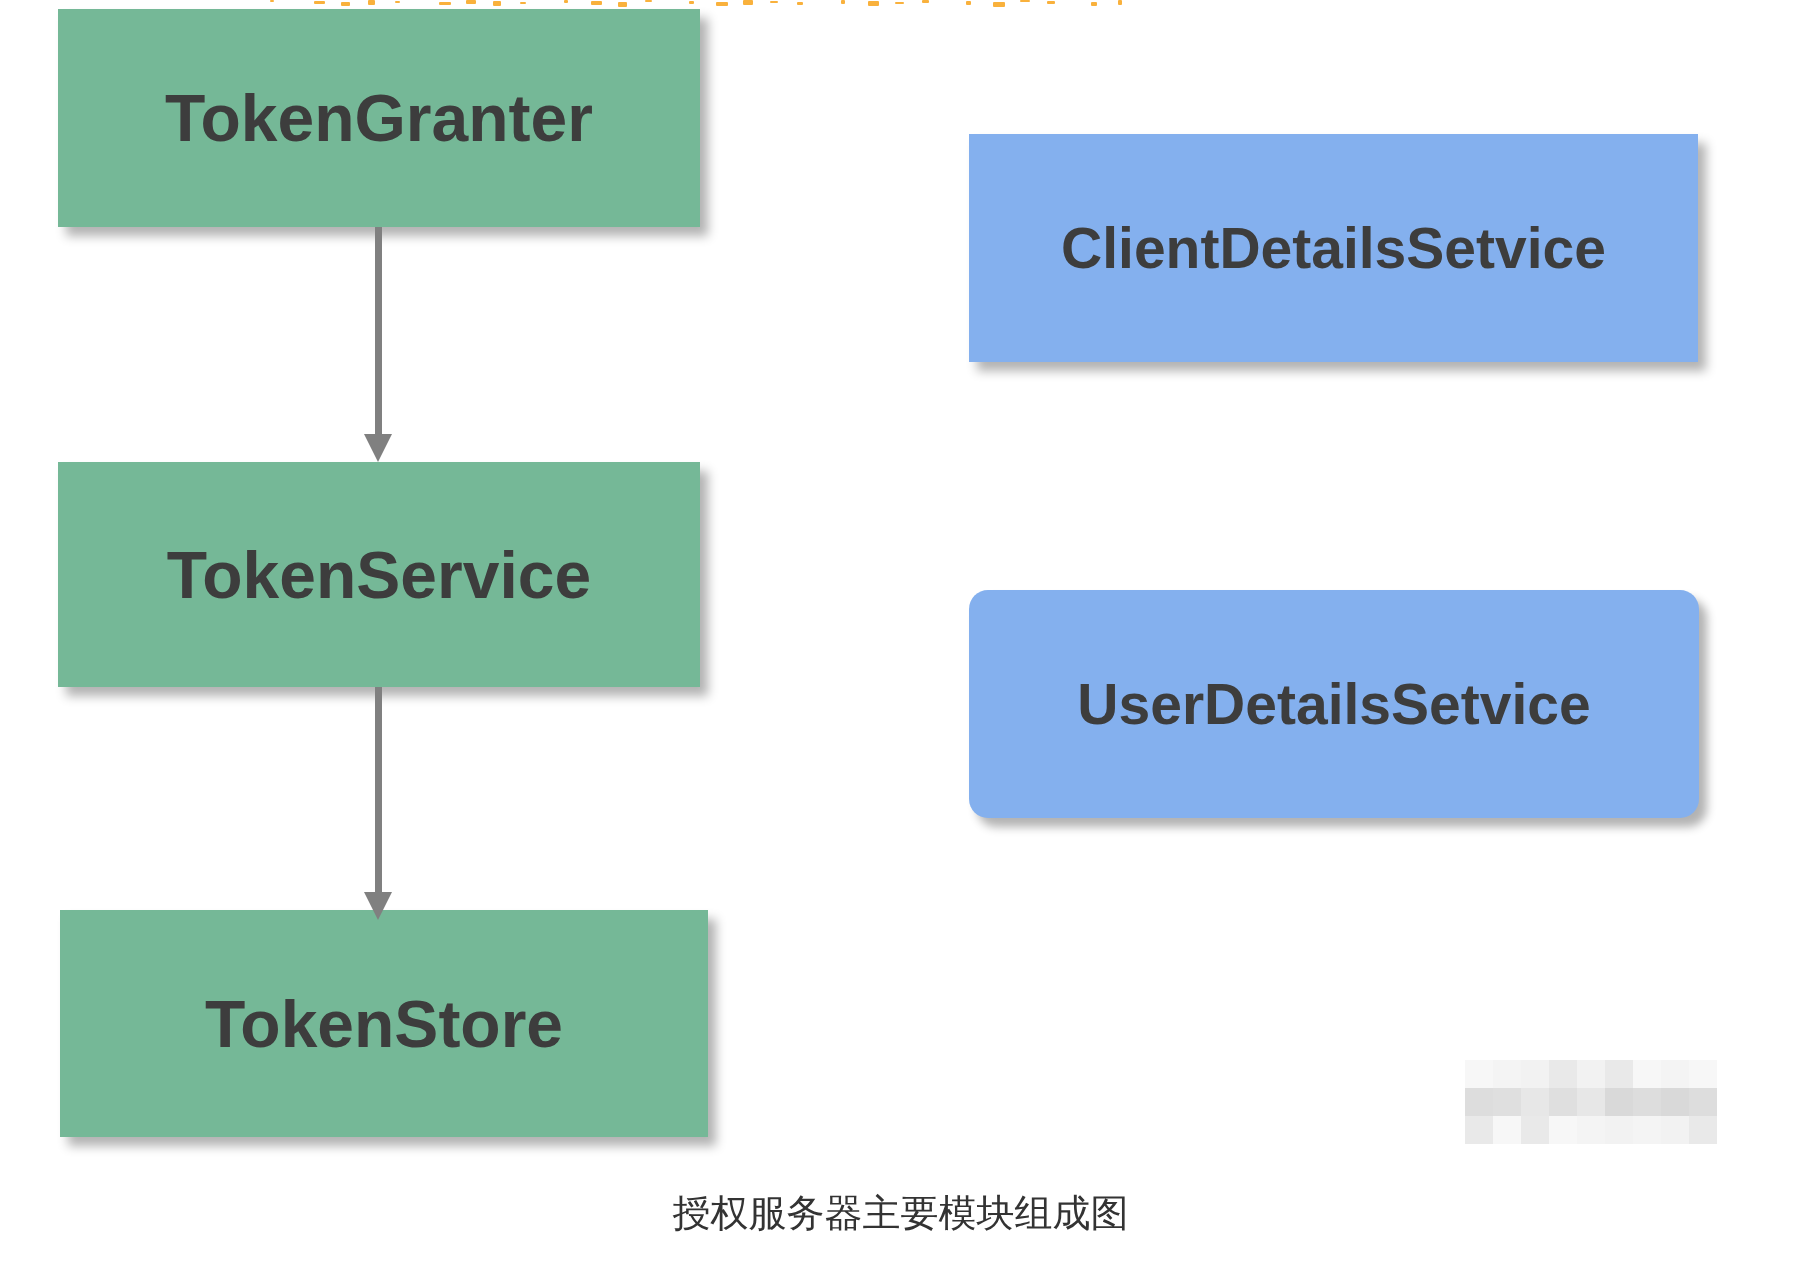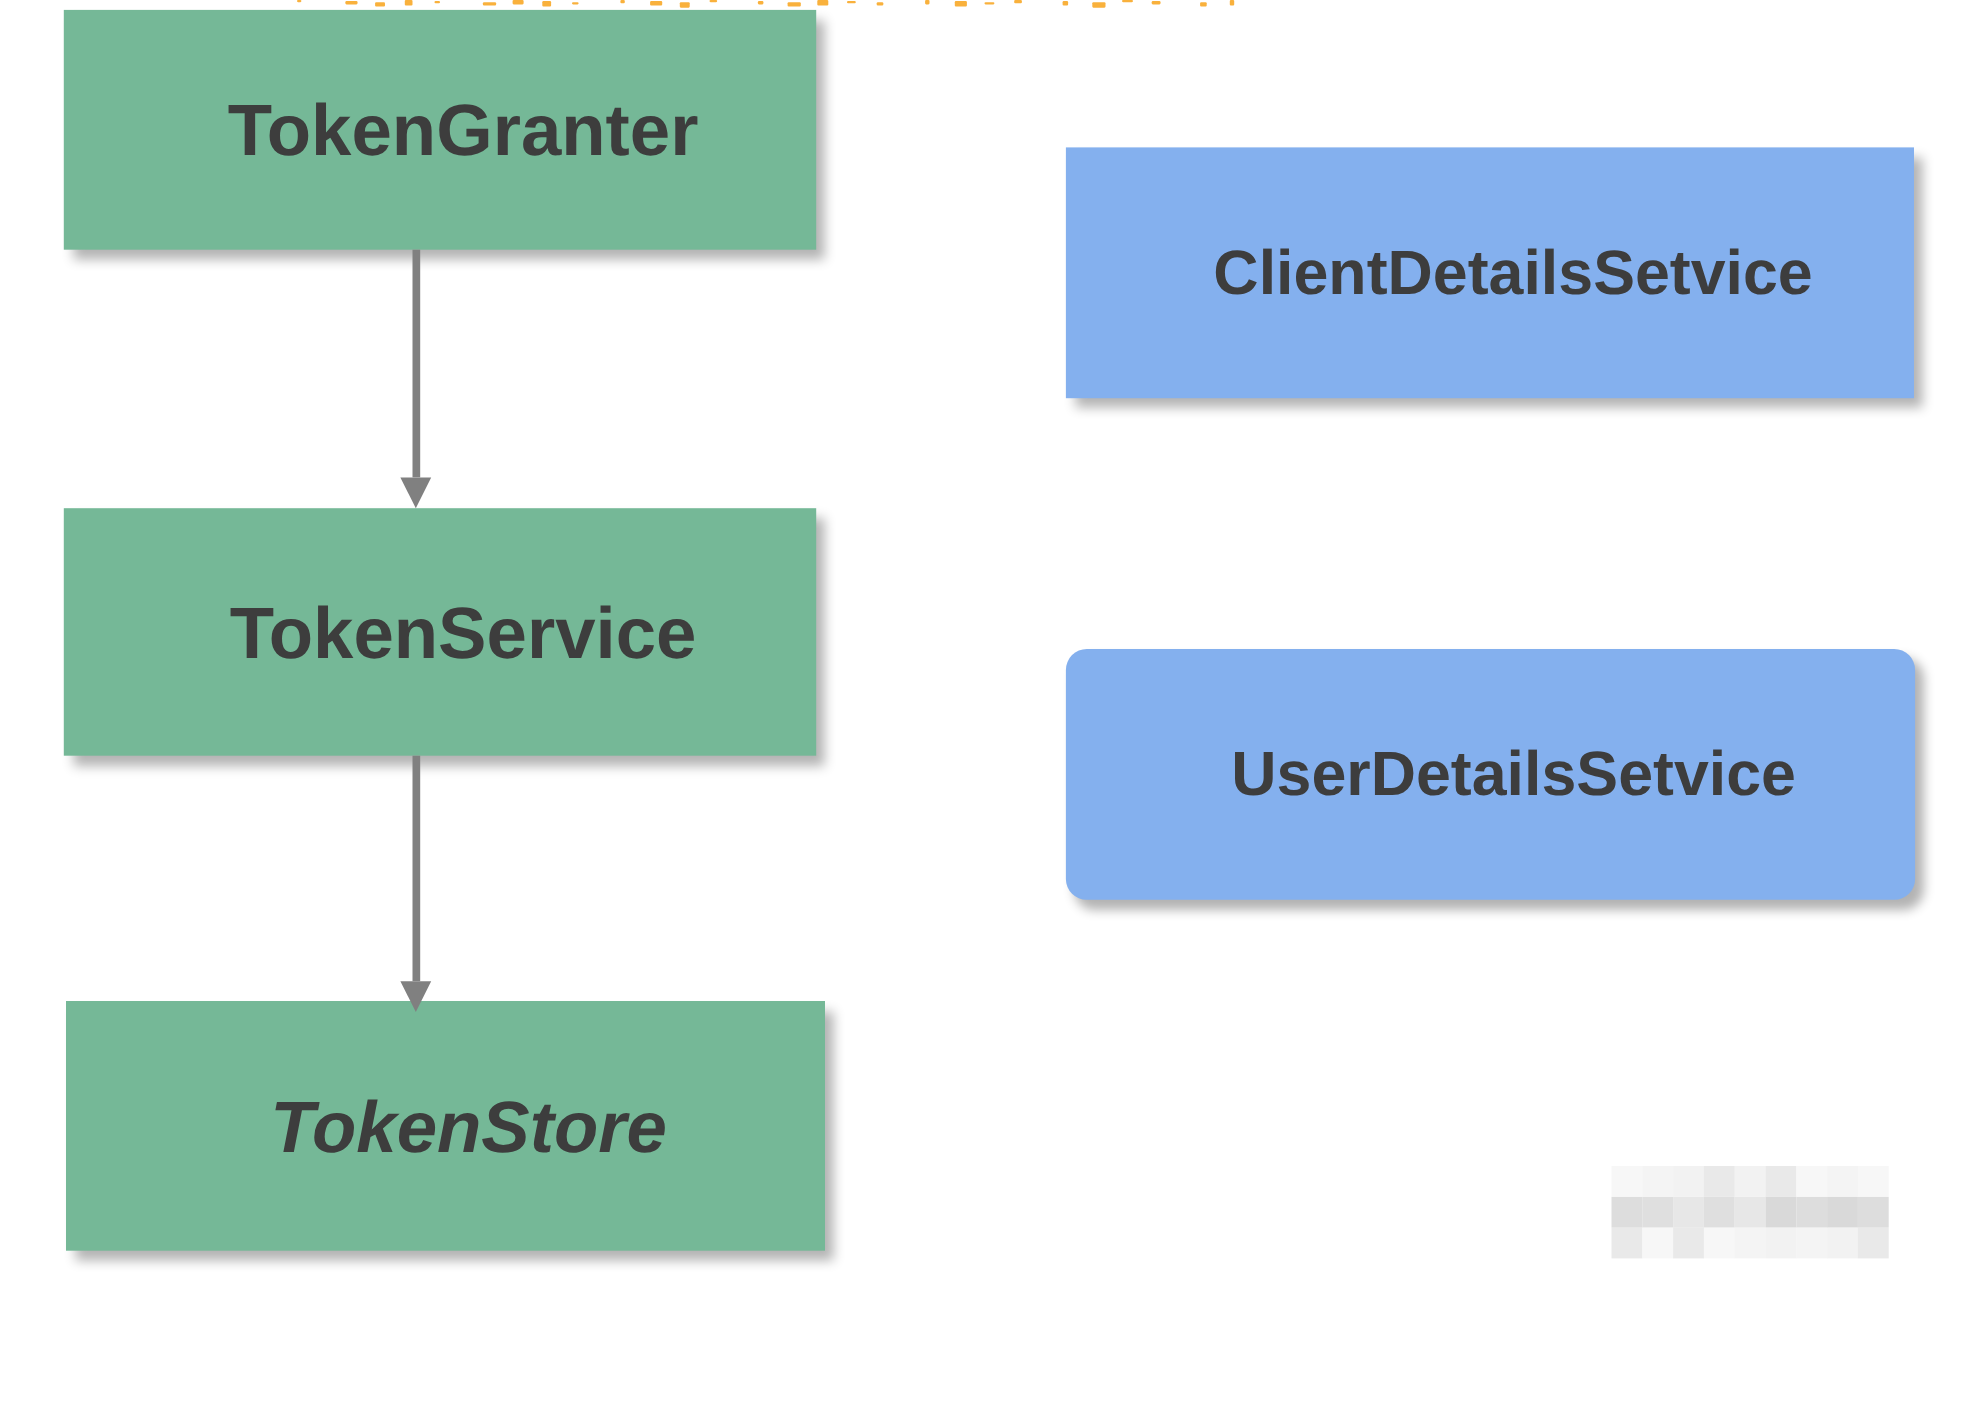--- a/index.html
+++ b/index.html
@@ -17,36 +17,35 @@
     height: 1285px;
     background: var(--page-bg, #ffffff);
   }
   
   .node {
     position: absolute;
     display: flex;
     align-items: center;
     justify-content: center;
     box-shadow: 8px 9px 10px rgba(0,0,0,0.30);
-    padding-left: 42px;
   }
   .node-green { background: var(--green, #75b897); }
   .node-blue  { background: var(--blue,  #84b0ee); }
   .node-label {
     color: var(--node-text, #3d3d3d);
     font-weight: bold;
     white-space: nowrap;
     letter-spacing: 0px;
   }
   .label-lg { font-size: 66px; }
   .label-md { font-size: 57px; }
 
   #node-granter { left: 58px;  top: 9px;   width: 642px; height: 218px; }
   #node-service { left: 58px;  top: 462px; width: 642px; height: 225px; justify-content: center; }
-  #node-store   { left: 60px;  top: 910px; width: 648px; height: 227px; font-style: italic; }
+  #node-store   { left: 60px;  top: 910px; width: 648px; height: 227px; }
   #node-client  { left: 969px; top: 134px; width: 729px; height: 228px; align-items: center; }
   #node-user    { left: 969px; top: 590px; width: 730px; height: 228px; border-radius: 19px; }
 
   
   .arrow {
     position: absolute;
     width: 28px;
     display: flex;
     flex-direction: column;
     align-items: center;
@@ -193,14 +192,15 @@
       <div style="background: rgb(244, 244, 244); opacity: 0.75;"></div>
       <div style="background: rgb(226, 226, 226); opacity: 0.75;"></div>
       <div style="background: rgb(244, 244, 244); opacity: 0.75;"></div>
       <div style="background: rgb(240, 240, 240); opacity: 0.75;"></div>
       <div style="background: rgb(238, 238, 238); opacity: 0.75;"></div>
       <div style="background: rgb(240, 240, 240); opacity: 0.75;"></div>
       <div style="background: rgb(238, 238, 238); opacity: 0.75;"></div>
       <div style="background: rgb(226, 226, 226); opacity: 0.75;"></div>
     </div>
 
+  <div class="caption">授权服务器主要模块组成图</div>
 
 </div>
 
 </body></html>

